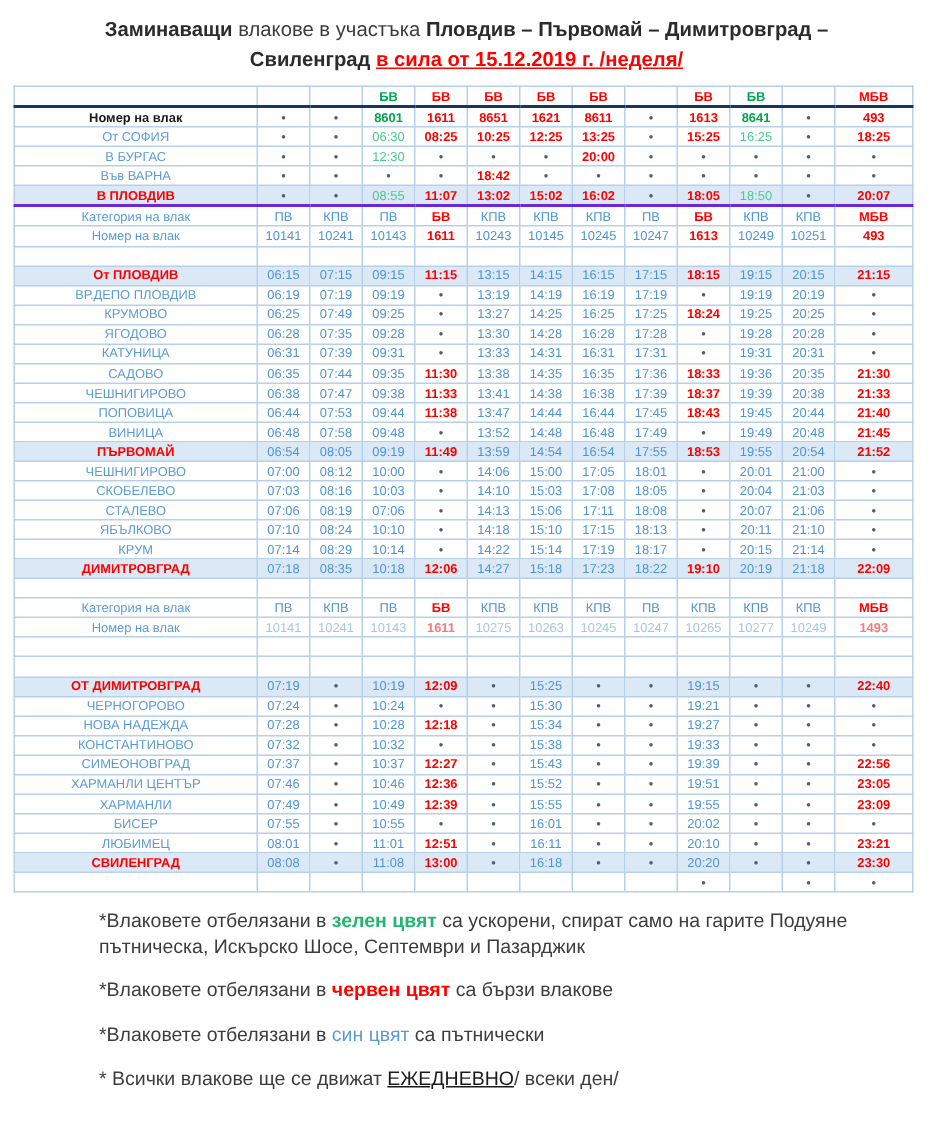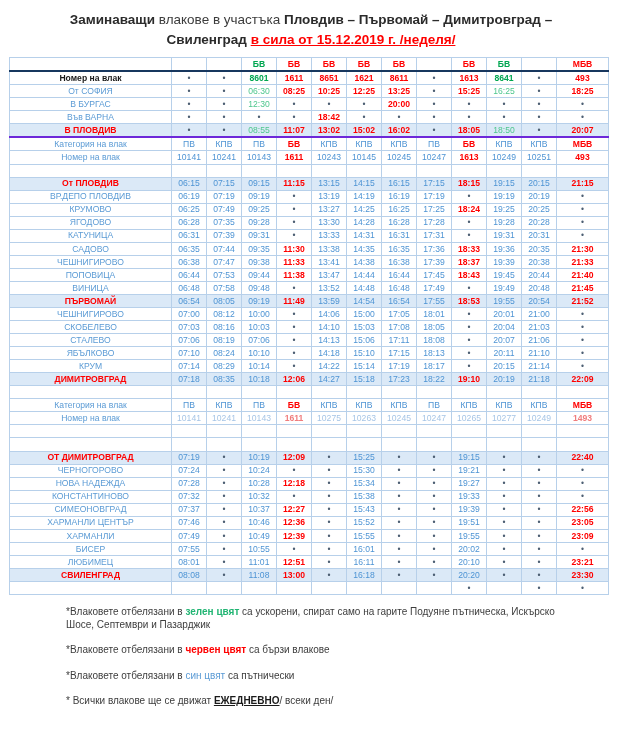--- a/index.html
+++ b/index.html
@@ -23,26 +23,26 @@
   tr.bd-med td{border-bottom:2px solid #6d28d9;}
   .c-blue{color:#4e94d4;}
   .c-red{color:#ff0000;font-weight:bold;}
   .c-green{color:#4fc78e;}
   .c-dgreen{color:#00a651;font-weight:bold;}
   .c-fblue{color:#a6c5e6;}
   .c-fred{color:#f07d7d;font-weight:bold;}
   .c-dot{color:#4d5f73;font-size:6.5px;}
 
   
-  .notes{margin:10px 0 0 66px;width:500px;font-size:10px;color:#3d3d3d;line-height:1.32;}
+  .notes{margin:10px 0 0 66px;width:500px;font-size:13px;color:#3d3d3d;line-height:1.32;}
   .note{margin-bottom:12px;}
   .hl-green{color:#21b573;font-weight:bold;}
   .hl-red{color:#ff0000;font-weight:bold;}
   .hl-blue{color:#5b9bd5;margin-top:40px;}
-  .hl-black{color:#1a1a1a;font-weight:bold;text-decoration:underline;}
+  .hl-black{color:#1a1a1a;font-weight:normal;text-decoration:underline;}
 </style>
 </head>
 <body>
 
 <div class="page">
 
   <div class="title">
     <span>Заминаващи</span><span class="reg"> влакове в участъка </span><span>Пловдив – Първомай – Димитровград – Свиленград </span><span class="red-u">в сила от 15.12.2019 г. /неделя/</span>
   </div>
 

